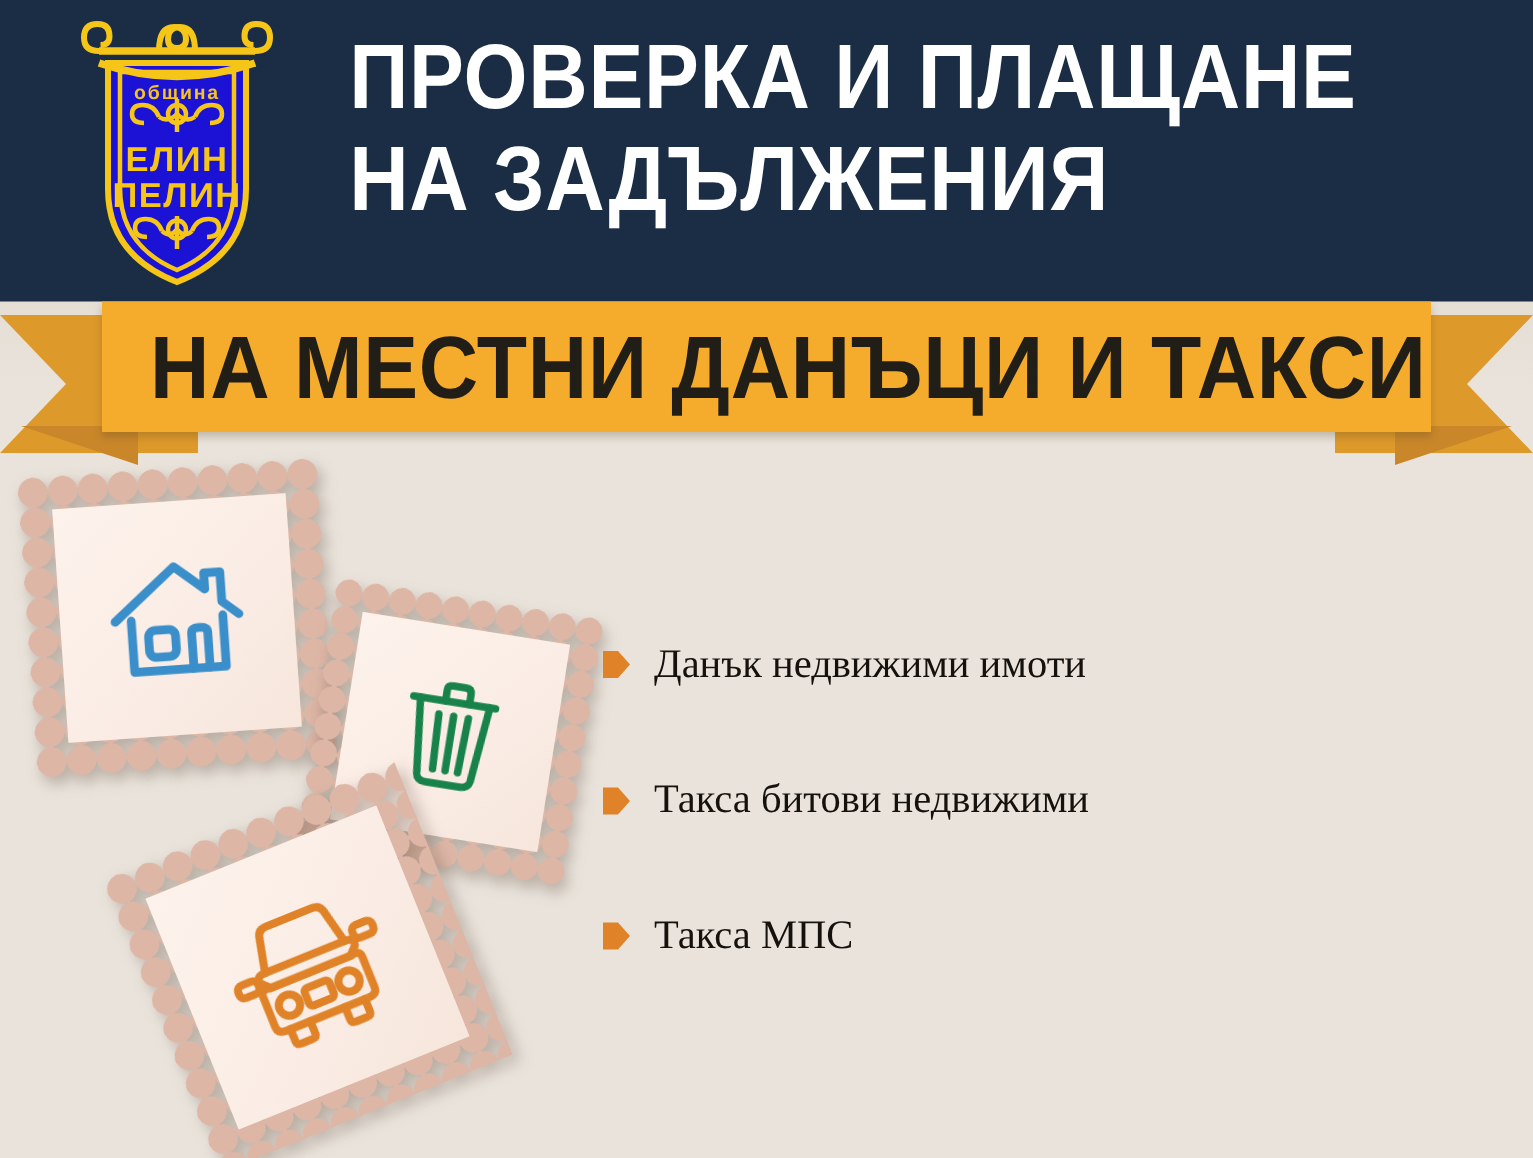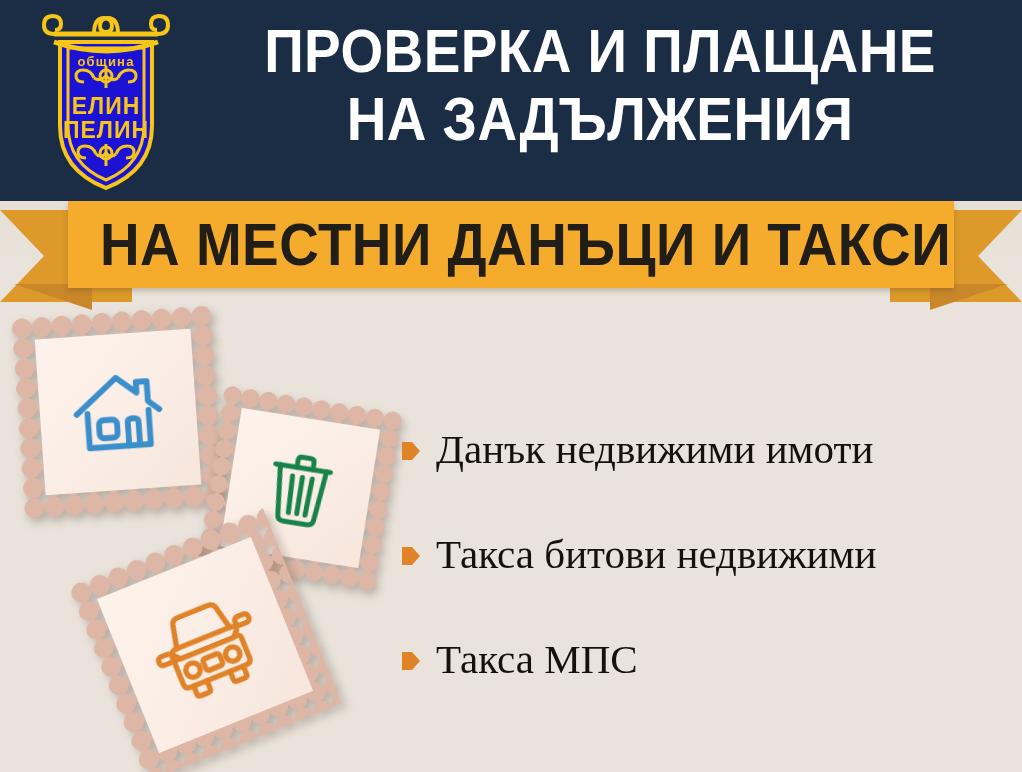--- a/index.html
+++ b/index.html
@@ -14,25 +14,24 @@
     background:linear-gradient(180deg,#cbc4b5 0%,#ded7cc 14%,#e9e3db 34%,#e9e3db 100%);
   }
 
   
   .header{
     position:absolute;left:0;top:0;width:1022px;height:201px;
     background:#1b2d44;
     overflow:hidden;
   }
   .crest{
-    position:absolute;left:36px;top:8px;width:140px;height:184px;
+    position:absolute;left:48px;top:8px;width:140px;height:184px;
   }
   .header-titles{
     position:absolute;left:192px;top:22px;width:816px;
-    text-align:center;
     color:#ffffff;
     line-height:0.98;
   }
   .title-line{
     display:block;
     font-family:"Liberation Sans",sans-serif;
     font-weight:bold;
     font-size:61px;
     letter-spacing:0.5px;
     transform:scaleX(0.90);
@@ -107,21 +106,21 @@
     position:absolute;left:402px;top:428px;width:610px;
   }
   .list-item{
     display:flex;align-items:center;margin-bottom:62px;
   }
   .bullet{
     flex:0 0 auto;width:18px;height:22px;margin-right:16px;margin-top:2px;
   }
   .item-label{
     font-family:"Liberation Serif",serif;
-    font-size:41px;color:#15110d;line-height:1.05;
+    font-size:27px;color:#15110d;line-height:1.05;
     white-space:nowrap;
   }
 </style>
 </head>
 <body>
 
 <div class="poster">
 
   <div class="header">
 

